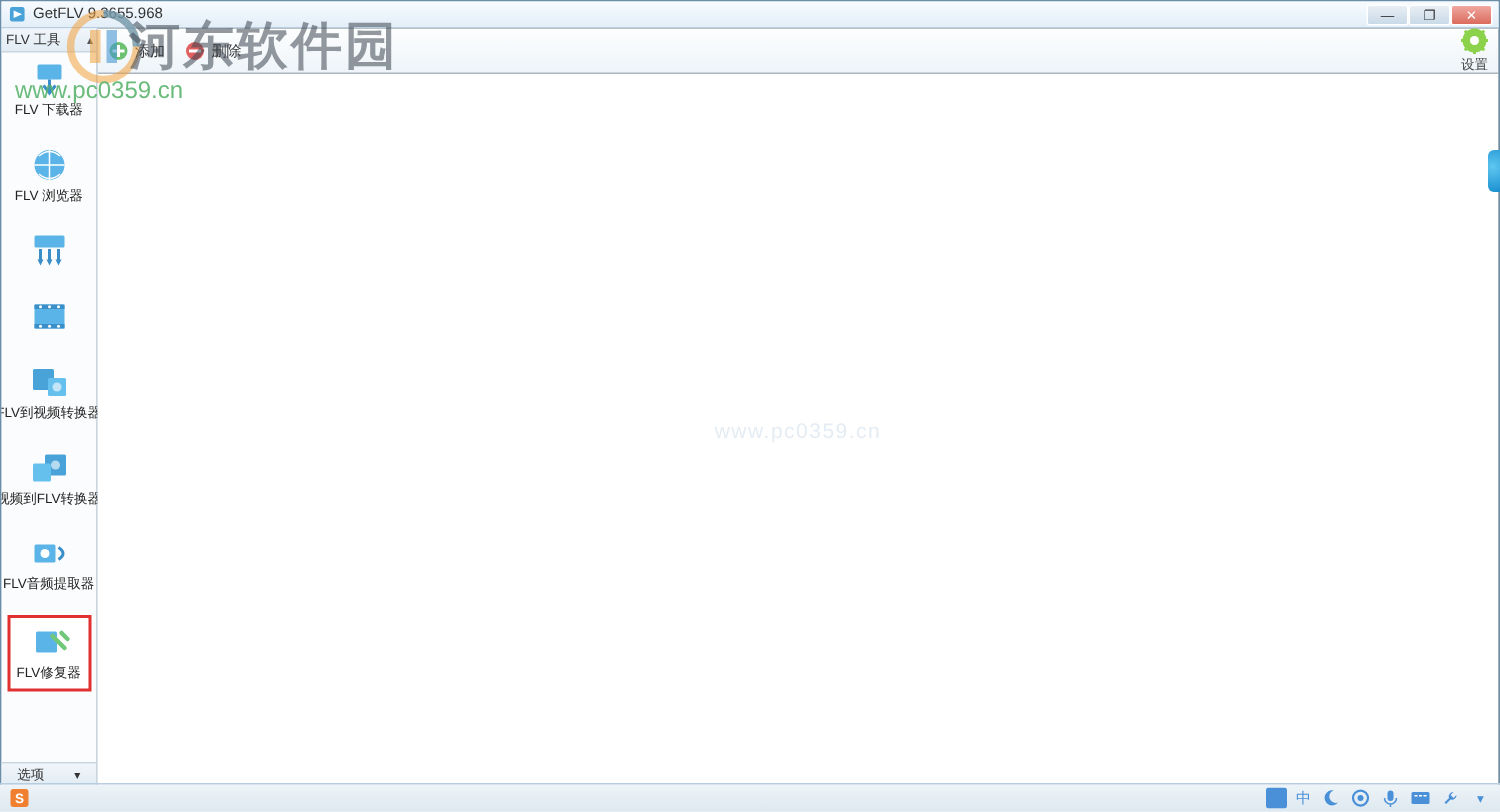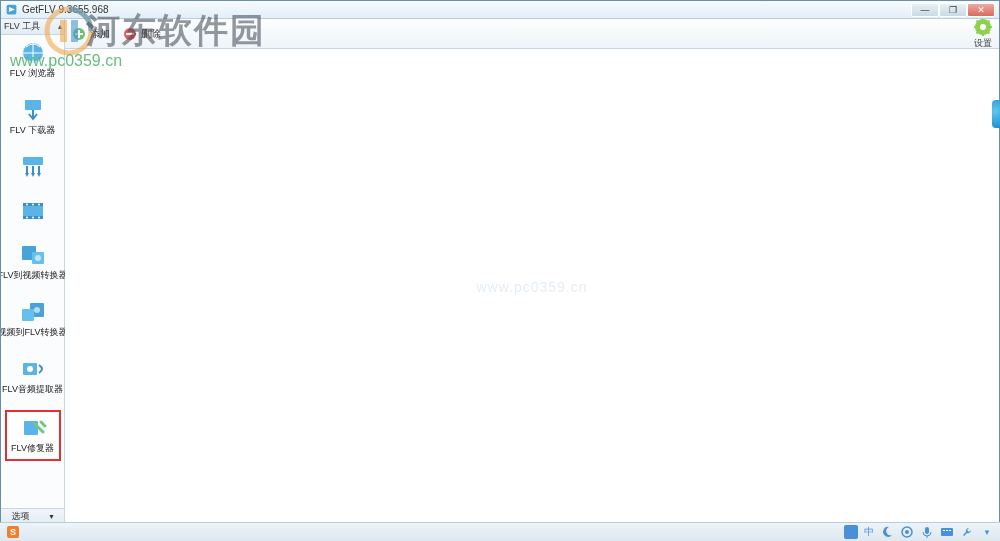--- a/index.html
+++ b/index.html
@@ -224,35 +224,35 @@
     <div class="sidebar">
       <div class="sidebar-header">
         <span>FLV 工具</span>
         <span class="chev">▴</span>
       </div>
       <div class="sidebar-items">
 
         <div class="side-item">
           <span class="side-icon">
             <svg width="28" height="24" viewBox="0 0 28 24">
+                <rect x="6" y="2" width="16" height="10" fill="#5bb4e8" rx="1"></rect>
+                <path d="M14 12 L14 20 M10 16 L14 21 L18 16" stroke="#3a8fc8" stroke-width="2" fill="none"></path>
+              </svg>
+          </span>
+          <span class="side-label">FLV 下载器</span>
+        </div>
+
+        <div class="side-item">
+          <span class="side-icon">
+            <svg width="28" height="24" viewBox="0 0 28 24">
                 <circle cx="14" cy="12" r="10" fill="#5bb4e8"></circle>
                 <path d="M4 12 H24 M14 2 V22 M7 6 Q14 0 21 6 M7 18 Q14 24 21 18" stroke="#fff" stroke-width="1" fill="none"></path>
               </svg>
           </span>
           <span class="side-label">FLV 浏览器</span>
-        </div>
-
-        <div class="side-item">
-          <span class="side-icon">
-            <svg width="28" height="24" viewBox="0 0 28 24">
-                <rect x="6" y="2" width="16" height="10" fill="#5bb4e8" rx="1"></rect>
-                <path d="M14 12 L14 20 M10 16 L14 21 L18 16" stroke="#3a8fc8" stroke-width="2" fill="none"></path>
-              </svg>
-          </span>
-          <span class="side-label">FLV 下载器</span>
         </div>
 
         <div class="side-item">
           <span class="side-icon">
             <svg width="28" height="24" viewBox="0 0 28 24">
                 <rect x="4" y="2" width="20" height="8" fill="#5bb4e8" rx="1"></rect>
                 <path d="M8 11 V20 M14 11 V20 M20 11 V20" stroke="#3a8fc8" stroke-width="2"></path>
                 <path d="M6 18 L8 22 L10 18 M12 18 L14 22 L16 18 M18 18 L20 22 L22 18" fill="#3a8fc8"></path>
               </svg>
           </span>

